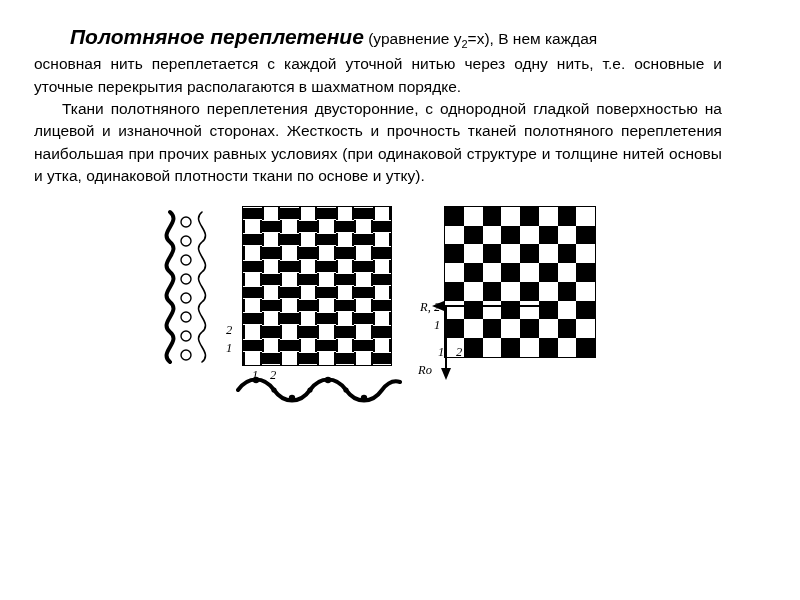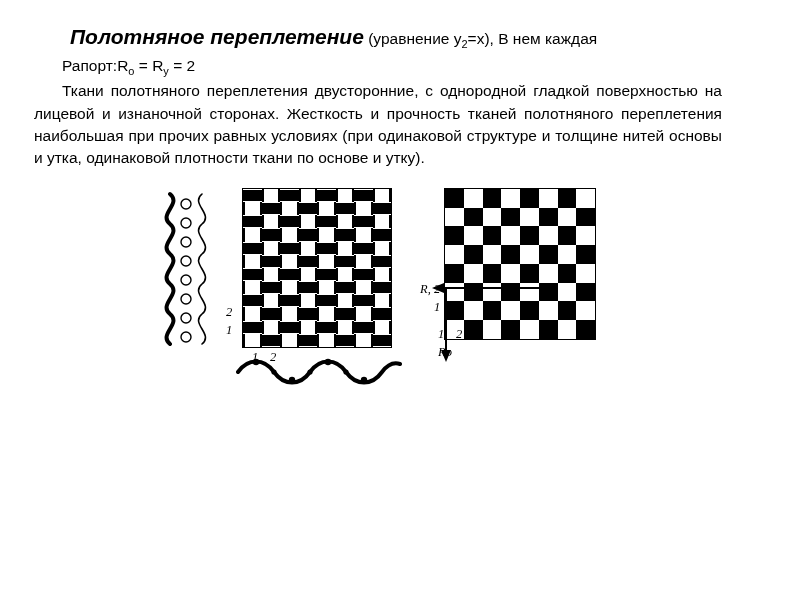--- a/index.html
+++ b/index.html
@@ -160,24 +160,22 @@
 
 <div class="page">
 
   <div class="text-block">
 
     <p class="para p1">
       <span class="title">Полотняное переплетение</span>
       <span>(уравнение y</span><span class="sub">2</span><span>=x), В нем каждая</span>
     </p>
 
-
-    <p class="para p-rapport">
-      <span>Рапорт:R</span><span class="sub">o</span><span> = R</span><span class="sub">y</span><span> = 2</span>
-    </p>
+    <p class="para spread">основная нить переплетается с каждой уточной нитью через одну нить, т.е. основные и уточные перекрытия располагаются в шахматном порядке.</p>
+
 
     <p class="para indent spread">Ткани полотняного переплетения двусторонние, с однородной гладкой поверхностью на лицевой и изнаночной сторонах. Жесткость и прочность тканей полотняного переплетения наибольшая при прочих равных условиях (при одинаковой структуре и толщине нитей основы и утка, одинаковой плотности ткани по основе и утку).</p>
 
   </div>
 
   <div class="figures">
 
     <div class="fig-threads">
       <svg width="72" height="165" viewBox="0 0 72 165" fill="none" stroke="#000">
 
@@ -397,18 +395,18 @@
     </div>
 
     <div class="lbl" style="left:386px; top:95px;">
       <span>R,</span>
     </div>
     <div class="lbl" style="left:400px; top:95px;">2</div>
     <div class="lbl" style="left:400px; top:113px;">1</div>
 
     <div class="lbl" style="left:404px; top:140px;">1</div>
     <div class="lbl" style="left:422px; top:140px;">2</div>
-    <div class="lbl" style="left:404px; top:158px;">
+    <div class="lbl" style="left:384px; top:158px;">
       <span>R</span><span class="small-sub">o</span>
     </div>
 
   </div>
 </div>
 
 </body></html>

